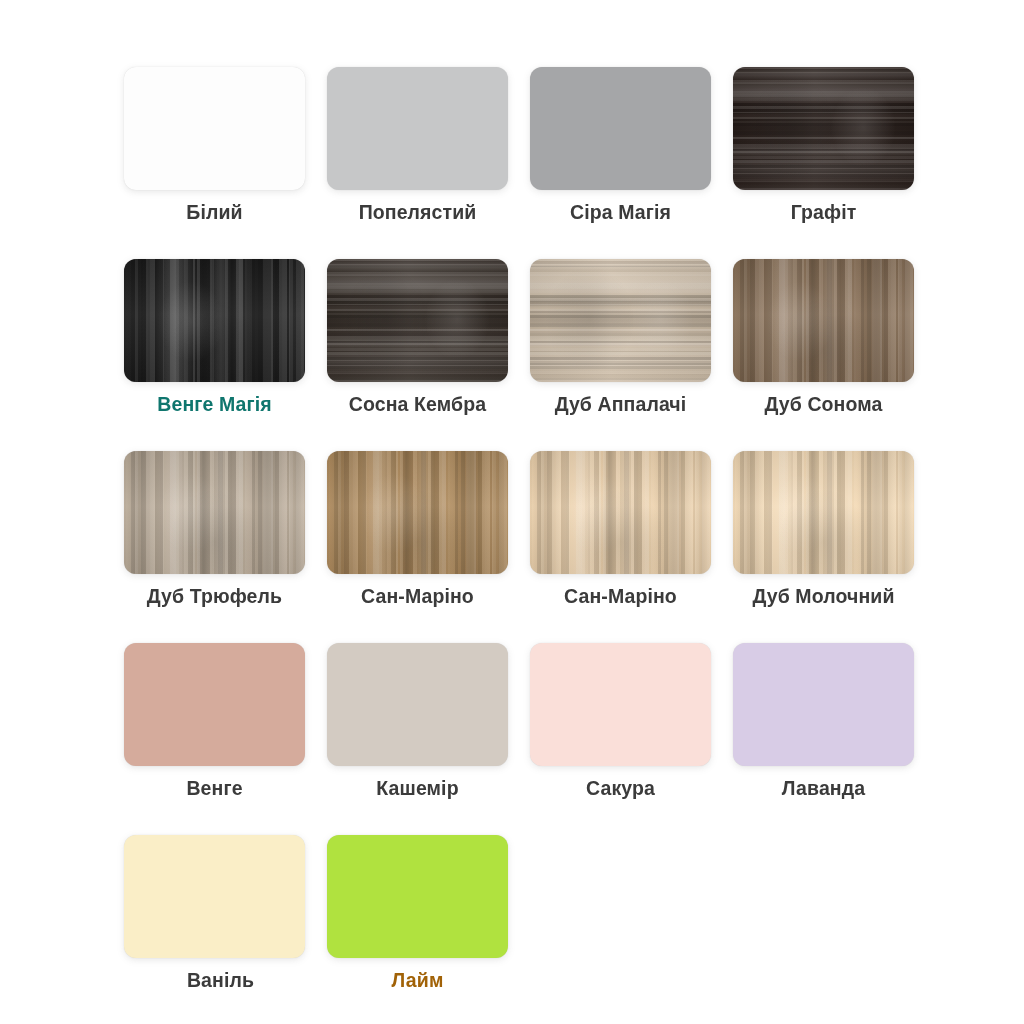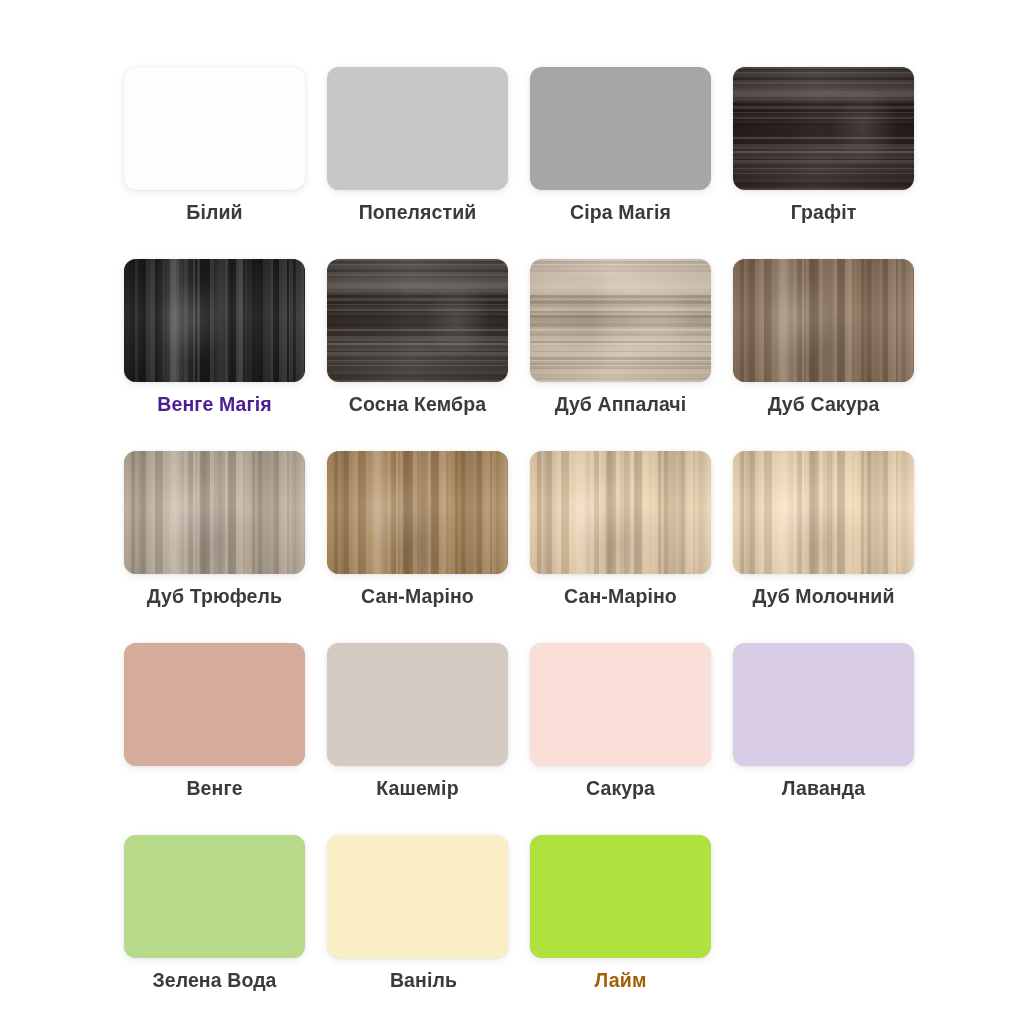--- a/index.html
+++ b/index.html
@@ -95,21 +95,21 @@
           <div class="grain-c" style="background: radial-gradient(40% 70% at 33% 49%, rgba(0, 0, 0, 0.1), transparent 62%), radial-gradient(30% 55% at 72% 49%, rgba(255, 255, 255, 0.12), transparent 60%), linear-gradient(to right, rgba(0, 0, 0, 0.08), rgba(255, 255, 255, 0.06) 45%, rgba(0, 0, 0, 0.07));"></div>
         </div>
         <div class="swatch-label" style="color: rgb(59, 59, 59);">Графіт</div>
       </div>
       <div class="swatch-cell">
         <div class="swatch-chip" style="background: rgb(29, 29, 29);">
           <div class="grain-a" style="background: linear-gradient(to right, rgba(0, 0, 0, 0.027) 0%, rgba(0, 0, 0, 0.027) 1.13%, rgba(255, 255, 255, 0.004) 1.13%, rgba(255, 255, 255, 0.004) 3.65%, rgba(0, 0, 0, 0.11) 3.65%, rgba(0, 0, 0, 0.11) 6.1%, rgba(255, 255, 255, 0.086) 6.1%, rgba(255, 255, 255, 0.086) 7.92%, rgba(0, 0, 0, 0.008) 7.92%, rgba(0, 0, 0, 0.008) 9.48%, rgba(0, 0, 0, 0.098) 9.48%, rgba(0, 0, 0, 0.098) 12.04%, rgba(255, 255, 255, 0.1) 12.04%, rgba(255, 255, 255, 0.1) 13.41%, rgba(255, 255, 255, 0.09) 13.41%, rgba(255, 255, 255, 0.09) 14.5%, rgba(255, 255, 255, 0.125) 14.5%, rgba(255, 255, 255, 0.125) 17.14%, rgba(0, 0, 0, 0.118) 17.14%, rgba(0, 0, 0, 0.118) 19.67%, rgba(0, 0, 0, 0.13) 19.67%, rgba(0, 0, 0, 0.13) 21.34%, rgba(255, 255, 255, 0.07) 21.34%, rgba(255, 255, 255, 0.07) 22.35%, rgba(255, 255, 255, 0.004) 22.35%, rgba(255, 255, 255, 0.004) 23.79%, rgba(255, 255, 255, 0.004) 23.79%, rgba(255, 255, 255, 0.004) 25.46%, rgba(255, 255, 255, 0.13) 25.46%, rgba(255, 255, 255, 0.13) 28.09%, rgba(255, 255, 255, 0.13) 28.09%, rgba(255, 255, 255, 0.13) 28.94%, rgba(255, 255, 255, 0.075) 28.94%, rgba(255, 255, 255, 0.075) 30.56%, rgba(0, 0, 0, 0.027) 30.56%, rgba(0, 0, 0, 0.027) 32.03%, rgba(0, 0, 0, 0.055) 32.03%, rgba(0, 0, 0, 0.055) 33.34%, rgba(255, 255, 255, 0.063) 33.34%, rgba(255, 255, 255, 0.063) 35.41%, rgba(0, 0, 0, 0.118) 35.41%, rgba(0, 0, 0, 0.118) 37.86%, rgba(255, 255, 255, 0.133) 37.86%, rgba(255, 255, 255, 0.133) 39.05%, rgba(0, 0, 0, 0.008) 39.05%, rgba(0, 0, 0, 0.008) 40.42%, rgba(255, 255, 255, 0.13) 40.42%, rgba(255, 255, 255, 0.13) 42.17%, rgba(0, 0, 0, 0.086) 42.17%, rgba(0, 0, 0, 0.086) 43.17%, rgba(0, 0, 0, 0.11) 43.17%, rgba(0, 0, 0, 0.11) 45.46%, rgba(0, 0, 0, 0.098) 45.46%, rgba(0, 0, 0, 0.098) 47.55%, rgba(255, 255, 255, 0.12) 47.55%, rgba(255, 255, 255, 0.12) 48.88%, rgba(255, 255, 255, 0.086) 48.88%, rgba(255, 255, 255, 0.086) 49.83%, rgba(0, 0, 0, 0.06) 49.83%, rgba(0, 0, 0, 0.06) 51.67%, rgba(0, 0, 0, 0.11) 51.67%, rgba(0, 0, 0, 0.11) 52.19%, rgba(0, 0, 0, 0.14) 52.19%, rgba(0, 0, 0, 0.14) 54.51%, rgba(0, 0, 0, 0.06) 54.51%, rgba(0, 0, 0, 0.06) 56.05%, rgba(255, 255, 255, 0.094) 56.05%, rgba(255, 255, 255, 0.094) 57.36%, rgba(0, 0, 0, 0.153) 57.36%, rgba(0, 0, 0, 0.153) 59.89%, rgba(0, 0, 0, 0.137) 59.89%, rgba(0, 0, 0, 0.137) 61.64%, rgba(255, 255, 255, 0.118) 61.64%, rgba(255, 255, 255, 0.118) 63.69%, rgba(255, 255, 255, 0.16) 63.69%, rgba(255, 255, 255, 0.16) 65.86%, rgba(0, 0, 0, 0.01) 65.86%, rgba(0, 0, 0, 0.01) 66.66%, rgba(255, 255, 255, 0.06) 66.66%, rgba(255, 255, 255, 0.06) 67.76%, rgba(255, 255, 255, 0.043) 67.76%, rgba(255, 255, 255, 0.043) 69.5%, rgba(255, 255, 255, 0.04) 69.5%, rgba(255, 255, 255, 0.04) 70.98%, rgba(0, 0, 0, 0.114) 70.98%, rgba(0, 0, 0, 0.114) 72.17%, rgba(0, 0, 0, 0.008) 72.17%, rgba(0, 0, 0, 0.008) 74%, rgba(0, 0, 0, 0.11) 74%, rgba(0, 0, 0, 0.11) 76.09%, rgba(0, 0, 0, 0.004) 76.09%, rgba(0, 0, 0, 0.004) 76.79%, rgba(255, 255, 255, 0.082) 76.79%, rgba(255, 255, 255, 0.082) 77.56%, rgba(255, 255, 255, 0.09) 77.56%, rgba(255, 255, 255, 0.09) 78.58%, rgba(255, 255, 255, 0.094) 78.58%, rgba(255, 255, 255, 0.094) 80.94%, rgba(255, 255, 255, 0.16) 80.94%, rgba(255, 255, 255, 0.16) 82.25%, rgba(0, 0, 0, 0.03) 82.25%, rgba(0, 0, 0, 0.03) 83.24%, rgba(0, 0, 0, 0.1) 83.24%, rgba(0, 0, 0, 0.1) 85.56%, rgba(255, 255, 255, 0.11) 85.56%, rgba(255, 255, 255, 0.11) 87.37%, rgba(255, 255, 255, 0.13) 87.37%, rgba(255, 255, 255, 0.13) 89.94%, rgba(0, 0, 0, 0.063) 89.94%, rgba(0, 0, 0, 0.063) 91.08%, rgba(255, 255, 255, 0.137) 91.08%, rgba(255, 255, 255, 0.137) 91.69%, rgba(255, 255, 255, 0.1) 91.69%, rgba(255, 255, 255, 0.1) 93.6%, rgba(255, 255, 255, 0.024) 93.6%, rgba(255, 255, 255, 0.024) 95.16%, rgba(255, 255, 255, 0.12) 95.16%, rgba(255, 255, 255, 0.12) 97.83%, rgba(255, 255, 255, 0.153) 97.83%, rgba(255, 255, 255, 0.153) 99.58%, rgba(255, 255, 255, 0.016) 99.58%, rgba(255, 255, 255, 0.016) 100%);"></div>
           <div class="grain-b" style="background: linear-gradient(to right, transparent 0%, rgba(0, 0, 0, 0.125) 8.68%, transparent 17.36%, transparent 17.36%, rgba(255, 255, 255, 0.17) 28.67%, transparent 39.97%, transparent 39.97%, rgba(0, 0, 0, 0.114) 43.87%, transparent 47.78%, transparent 47.78%, rgba(255, 255, 255, 0.137) 53.6%, transparent 59.43%, transparent 59.43%, rgba(255, 255, 255, 0.043) 63.81%, transparent 68.2%, transparent 68.2%, rgba(0, 0, 0, 0.137) 79.14%, transparent 90.07%, transparent 90.07%, rgba(0, 0, 0, 0.086) 94.87%, transparent 99.67%, transparent 99.67%, rgba(0, 0, 0, 0.075) 104.97%, transparent 100%);"></div>
           <div class="grain-c" style="background: radial-gradient(40% 70% at 50% 74%, rgba(0, 0, 0, 0.1), transparent 62%), radial-gradient(30% 55% at 37% 51%, rgba(255, 255, 255, 0.12), transparent 60%), linear-gradient(rgba(0, 0, 0, 0.08), rgba(255, 255, 255, 0.06) 45%, rgba(0, 0, 0, 0.07));"></div>
         </div>
-        <div class="swatch-label" style="color: #4c1d95;">Венге Магія</div>
+        <div class="swatch-label" style="color: #0f766e;">Венге Магія</div>
       </div>
       <div class="swatch-cell">
         <div class="swatch-chip" style="background: rgb(58, 50, 44);">
           <div class="grain-a" style="background: linear-gradient(rgba(255, 255, 255, 0.137) 0%, rgba(255, 255, 255, 0.137) 1.83%, rgba(0, 0, 0, 0.094) 1.83%, rgba(0, 0, 0, 0.094) 3.74%, rgba(255, 255, 255, 0.09) 3.74%, rgba(255, 255, 255, 0.09) 4.5%, rgba(0, 0, 0, 0.035) 4.5%, rgba(0, 0, 0, 0.035) 6%, rgba(0, 0, 0, 0.15) 6%, rgba(0, 0, 0, 0.15) 6.66%, rgba(0, 0, 0, 0.027) 6.66%, rgba(0, 0, 0, 0.027) 7.98%, rgba(0, 0, 0, 0.047) 7.98%, rgba(0, 0, 0, 0.047) 10.22%, rgba(255, 255, 255, 0.12) 10.22%, rgba(255, 255, 255, 0.12) 12.32%, rgba(255, 255, 255, 0.157) 12.32%, rgba(255, 255, 255, 0.157) 14.17%, rgba(255, 255, 255, 0.06) 14.17%, rgba(255, 255, 255, 0.06) 16.54%, rgba(255, 255, 255, 0.05) 16.54%, rgba(255, 255, 255, 0.05) 18.94%, rgba(255, 255, 255, 0.043) 18.94%, rgba(255, 255, 255, 0.043) 19.61%, rgba(255, 255, 255, 0.1) 19.61%, rgba(255, 255, 255, 0.1) 22.07%, rgba(255, 255, 255, 0.133) 22.07%, rgba(255, 255, 255, 0.133) 24.19%, rgba(0, 0, 0, 0.047) 24.19%, rgba(0, 0, 0, 0.047) 24.73%, rgba(255, 255, 255, 0.067) 24.73%, rgba(255, 255, 255, 0.067) 25.58%, rgba(255, 255, 255, 0.098) 25.58%, rgba(255, 255, 255, 0.098) 27.36%, rgba(255, 255, 255, 0.047) 27.36%, rgba(255, 255, 255, 0.047) 29.38%, rgba(0, 0, 0, 0.145) 29.38%, rgba(0, 0, 0, 0.145) 31.88%, rgba(255, 255, 255, 0.133) 31.88%, rgba(255, 255, 255, 0.133) 33.83%, rgba(0, 0, 0, 0.086) 33.83%, rgba(0, 0, 0, 0.086) 35.08%, rgba(0, 0, 0, 0.063) 35.08%, rgba(0, 0, 0, 0.063) 36.44%, rgba(255, 255, 255, 0.13) 36.44%, rgba(255, 255, 255, 0.13) 37.4%, rgba(0, 0, 0, 0.04) 37.4%, rgba(0, 0, 0, 0.04) 38.39%, rgba(255, 255, 255, 0.016) 38.39%, rgba(255, 255, 255, 0.016) 40.75%, rgba(255, 255, 255, 0.12) 40.75%, rgba(255, 255, 255, 0.12) 42.34%, rgba(0, 0, 0, 0.11) 42.34%, rgba(0, 0, 0, 0.11) 44.13%, rgba(255, 255, 255, 0.043) 44.13%, rgba(255, 255, 255, 0.043) 45.8%, rgba(0, 0, 0, 0.15) 45.8%, rgba(0, 0, 0, 0.15) 47.97%, rgba(0, 0, 0, 0.016) 47.97%, rgba(0, 0, 0, 0.016) 49.95%, rgba(0, 0, 0, 0.03) 49.95%, rgba(0, 0, 0, 0.03) 51.99%, rgba(0, 0, 0, 0.094) 51.99%, rgba(0, 0, 0, 0.094) 53.03%, rgba(0, 0, 0, 0.12) 53.03%, rgba(0, 0, 0, 0.12) 55.17%, rgba(0, 0, 0, 0.01) 55.17%, rgba(0, 0, 0, 0.01) 56.97%, rgba(255, 255, 255, 0.157) 56.97%, rgba(255, 255, 255, 0.157) 57.96%, rgba(255, 255, 255, 0.14) 57.96%, rgba(255, 255, 255, 0.14) 58.55%, rgba(0, 0, 0, 0.03) 58.55%, rgba(0, 0, 0, 0.03) 60.08%, rgba(0, 0, 0, 0.055) 60.08%, rgba(0, 0, 0, 0.055) 62.6%, rgba(255, 255, 255, 0.118) 62.6%, rgba(255, 255, 255, 0.118) 64.9%, rgba(255, 255, 255, 0.13) 64.9%, rgba(255, 255, 255, 0.13) 66.66%, rgba(0, 0, 0, 0.153) 66.66%, rgba(0, 0, 0, 0.153) 68.48%, rgba(255, 255, 255, 0.094) 68.48%, rgba(255, 255, 255, 0.094) 69.69%, rgba(0, 0, 0, 0.02) 69.69%, rgba(0, 0, 0, 0.02) 70.53%, rgba(255, 255, 255, 0.004) 70.53%, rgba(255, 255, 255, 0.004) 72.15%, rgba(255, 255, 255, 0.1) 72.15%, rgba(255, 255, 255, 0.1) 74.43%, rgba(0, 0, 0, 0.07) 74.43%, rgba(0, 0, 0, 0.07) 75.95%, rgba(255, 255, 255, 0.13) 75.95%, rgba(255, 255, 255, 0.13) 78.43%, rgba(255, 255, 255, 0.03) 78.43%, rgba(255, 255, 255, 0.03) 80.08%, rgba(0, 0, 0, 0.157) 80.08%, rgba(0, 0, 0, 0.157) 82.24%, rgba(255, 255, 255, 0.094) 82.24%, rgba(255, 255, 255, 0.094) 82.77%, rgba(0, 0, 0, 0.075) 82.77%, rgba(0, 0, 0, 0.075) 84.85%, rgba(0, 0, 0, 0.16) 84.85%, rgba(0, 0, 0, 0.16) 85.95%, rgba(255, 255, 255, 0.098) 85.95%, rgba(255, 255, 255, 0.098) 86.7%, rgba(0, 0, 0, 0.114) 86.7%, rgba(0, 0, 0, 0.114) 88.6%, rgba(0, 0, 0, 0.118) 88.6%, rgba(0, 0, 0, 0.118) 89.71%, rgba(0, 0, 0, 0.016) 89.71%, rgba(0, 0, 0, 0.016) 91.17%, rgba(255, 255, 255, 0.03) 91.17%, rgba(255, 255, 255, 0.03) 92.86%, rgba(255, 255, 255, 0.075) 92.86%, rgba(255, 255, 255, 0.075) 93.37%, rgba(0, 0, 0, 0.05) 93.37%, rgba(0, 0, 0, 0.05) 94.4%, rgba(0, 0, 0, 0.027) 94.4%, rgba(0, 0, 0, 0.027) 96.38%, rgba(0, 0, 0, 0.067) 96.38%, rgba(0, 0, 0, 0.067) 98.44%, rgba(255, 255, 255, 0.082) 98.44%, rgba(255, 255, 255, 0.082) 100%);"></div>
           <div class="grain-b" style="background: linear-gradient(transparent 0%, rgba(255, 255, 255, 0.153) 5.76%, transparent 11.51%, transparent 11.51%, rgba(255, 255, 255, 0.153) 20.19%, transparent 28.87%, transparent 28.87%, rgba(0, 0, 0, 0.165) 34.68%, transparent 40.48%, transparent 40.48%, rgba(0, 0, 0, 0.11) 48.95%, transparent 57.43%, transparent 57.43%, rgba(0, 0, 0, 0.043) 61.43%, transparent 65.44%, transparent 65.44%, rgba(255, 255, 255, 0.153) 69.18%, transparent 72.92%, transparent 72.92%, rgba(255, 255, 255, 0.094) 83.94%, transparent 94.96%, transparent 94.96%, rgba(255, 255, 255, 0.063) 100.13%, transparent 100%);"></div>
           <div class="grain-c" style="background: radial-gradient(40% 70% at 33% 49%, rgba(0, 0, 0, 0.1), transparent 62%), radial-gradient(30% 55% at 72% 49%, rgba(255, 255, 255, 0.12), transparent 60%), linear-gradient(to right, rgba(0, 0, 0, 0.08), rgba(255, 255, 255, 0.06) 45%, rgba(0, 0, 0, 0.07));"></div>
         </div>
         <div class="swatch-label" style="color: rgb(59, 59, 59);">Сосна Кембра</div>
       </div>
       <div class="swatch-cell">
@@ -119,21 +119,21 @@
           <div class="grain-c" style="background: radial-gradient(40% 70% at 33% 49%, rgba(0, 0, 0, 0.1), transparent 62%), radial-gradient(30% 55% at 72% 49%, rgba(255, 255, 255, 0.12), transparent 60%), linear-gradient(to right, rgba(0, 0, 0, 0.08), rgba(255, 255, 255, 0.06) 45%, rgba(0, 0, 0, 0.07));"></div>
         </div>
         <div class="swatch-label" style="color: rgb(59, 59, 59);">Дуб Аппалачі</div>
       </div>
       <div class="swatch-cell">
         <div class="swatch-chip" style="background: rgb(138, 113, 88);">
           <div class="grain-a" style="background: linear-gradient(to right, rgba(0, 0, 0, 0.027) 0%, rgba(0, 0, 0, 0.027) 1.13%, rgba(255, 255, 255, 0.004) 1.13%, rgba(255, 255, 255, 0.004) 3.65%, rgba(0, 0, 0, 0.11) 3.65%, rgba(0, 0, 0, 0.11) 6.1%, rgba(255, 255, 255, 0.086) 6.1%, rgba(255, 255, 255, 0.086) 7.92%, rgba(0, 0, 0, 0.008) 7.92%, rgba(0, 0, 0, 0.008) 9.48%, rgba(0, 0, 0, 0.098) 9.48%, rgba(0, 0, 0, 0.098) 12.04%, rgba(255, 255, 255, 0.1) 12.04%, rgba(255, 255, 255, 0.1) 13.41%, rgba(255, 255, 255, 0.09) 13.41%, rgba(255, 255, 255, 0.09) 14.5%, rgba(255, 255, 255, 0.125) 14.5%, rgba(255, 255, 255, 0.125) 17.14%, rgba(0, 0, 0, 0.118) 17.14%, rgba(0, 0, 0, 0.118) 19.67%, rgba(0, 0, 0, 0.13) 19.67%, rgba(0, 0, 0, 0.13) 21.34%, rgba(255, 255, 255, 0.07) 21.34%, rgba(255, 255, 255, 0.07) 22.35%, rgba(255, 255, 255, 0.004) 22.35%, rgba(255, 255, 255, 0.004) 23.79%, rgba(255, 255, 255, 0.004) 23.79%, rgba(255, 255, 255, 0.004) 25.46%, rgba(255, 255, 255, 0.13) 25.46%, rgba(255, 255, 255, 0.13) 28.09%, rgba(255, 255, 255, 0.13) 28.09%, rgba(255, 255, 255, 0.13) 28.94%, rgba(255, 255, 255, 0.075) 28.94%, rgba(255, 255, 255, 0.075) 30.56%, rgba(0, 0, 0, 0.027) 30.56%, rgba(0, 0, 0, 0.027) 32.03%, rgba(0, 0, 0, 0.055) 32.03%, rgba(0, 0, 0, 0.055) 33.34%, rgba(255, 255, 255, 0.063) 33.34%, rgba(255, 255, 255, 0.063) 35.41%, rgba(0, 0, 0, 0.118) 35.41%, rgba(0, 0, 0, 0.118) 37.86%, rgba(255, 255, 255, 0.133) 37.86%, rgba(255, 255, 255, 0.133) 39.05%, rgba(0, 0, 0, 0.008) 39.05%, rgba(0, 0, 0, 0.008) 40.42%, rgba(255, 255, 255, 0.13) 40.42%, rgba(255, 255, 255, 0.13) 42.17%, rgba(0, 0, 0, 0.086) 42.17%, rgba(0, 0, 0, 0.086) 43.17%, rgba(0, 0, 0, 0.11) 43.17%, rgba(0, 0, 0, 0.11) 45.46%, rgba(0, 0, 0, 0.098) 45.46%, rgba(0, 0, 0, 0.098) 47.55%, rgba(255, 255, 255, 0.12) 47.55%, rgba(255, 255, 255, 0.12) 48.88%, rgba(255, 255, 255, 0.086) 48.88%, rgba(255, 255, 255, 0.086) 49.83%, rgba(0, 0, 0, 0.06) 49.83%, rgba(0, 0, 0, 0.06) 51.67%, rgba(0, 0, 0, 0.11) 51.67%, rgba(0, 0, 0, 0.11) 52.19%, rgba(0, 0, 0, 0.14) 52.19%, rgba(0, 0, 0, 0.14) 54.51%, rgba(0, 0, 0, 0.06) 54.51%, rgba(0, 0, 0, 0.06) 56.05%, rgba(255, 255, 255, 0.094) 56.05%, rgba(255, 255, 255, 0.094) 57.36%, rgba(0, 0, 0, 0.153) 57.36%, rgba(0, 0, 0, 0.153) 59.89%, rgba(0, 0, 0, 0.137) 59.89%, rgba(0, 0, 0, 0.137) 61.64%, rgba(255, 255, 255, 0.118) 61.64%, rgba(255, 255, 255, 0.118) 63.69%, rgba(255, 255, 255, 0.16) 63.69%, rgba(255, 255, 255, 0.16) 65.86%, rgba(0, 0, 0, 0.01) 65.86%, rgba(0, 0, 0, 0.01) 66.66%, rgba(255, 255, 255, 0.06) 66.66%, rgba(255, 255, 255, 0.06) 67.76%, rgba(255, 255, 255, 0.043) 67.76%, rgba(255, 255, 255, 0.043) 69.5%, rgba(255, 255, 255, 0.04) 69.5%, rgba(255, 255, 255, 0.04) 70.98%, rgba(0, 0, 0, 0.114) 70.98%, rgba(0, 0, 0, 0.114) 72.17%, rgba(0, 0, 0, 0.008) 72.17%, rgba(0, 0, 0, 0.008) 74%, rgba(0, 0, 0, 0.11) 74%, rgba(0, 0, 0, 0.11) 76.09%, rgba(0, 0, 0, 0.004) 76.09%, rgba(0, 0, 0, 0.004) 76.79%, rgba(255, 255, 255, 0.082) 76.79%, rgba(255, 255, 255, 0.082) 77.56%, rgba(255, 255, 255, 0.09) 77.56%, rgba(255, 255, 255, 0.09) 78.58%, rgba(255, 255, 255, 0.094) 78.58%, rgba(255, 255, 255, 0.094) 80.94%, rgba(255, 255, 255, 0.16) 80.94%, rgba(255, 255, 255, 0.16) 82.25%, rgba(0, 0, 0, 0.03) 82.25%, rgba(0, 0, 0, 0.03) 83.24%, rgba(0, 0, 0, 0.1) 83.24%, rgba(0, 0, 0, 0.1) 85.56%, rgba(255, 255, 255, 0.11) 85.56%, rgba(255, 255, 255, 0.11) 87.37%, rgba(255, 255, 255, 0.13) 87.37%, rgba(255, 255, 255, 0.13) 89.94%, rgba(0, 0, 0, 0.063) 89.94%, rgba(0, 0, 0, 0.063) 91.08%, rgba(255, 255, 255, 0.137) 91.08%, rgba(255, 255, 255, 0.137) 91.69%, rgba(255, 255, 255, 0.1) 91.69%, rgba(255, 255, 255, 0.1) 93.6%, rgba(255, 255, 255, 0.024) 93.6%, rgba(255, 255, 255, 0.024) 95.16%, rgba(255, 255, 255, 0.12) 95.16%, rgba(255, 255, 255, 0.12) 97.83%, rgba(255, 255, 255, 0.153) 97.83%, rgba(255, 255, 255, 0.153) 99.58%, rgba(255, 255, 255, 0.016) 99.58%, rgba(255, 255, 255, 0.016) 100%);"></div>
           <div class="grain-b" style="background: linear-gradient(to right, transparent 0%, rgba(0, 0, 0, 0.125) 8.68%, transparent 17.36%, transparent 17.36%, rgba(255, 255, 255, 0.17) 28.67%, transparent 39.97%, transparent 39.97%, rgba(0, 0, 0, 0.114) 43.87%, transparent 47.78%, transparent 47.78%, rgba(255, 255, 255, 0.137) 53.6%, transparent 59.43%, transparent 59.43%, rgba(255, 255, 255, 0.043) 63.81%, transparent 68.2%, transparent 68.2%, rgba(0, 0, 0, 0.137) 79.14%, transparent 90.07%, transparent 90.07%, rgba(0, 0, 0, 0.086) 94.87%, transparent 99.67%, transparent 99.67%, rgba(0, 0, 0, 0.075) 104.97%, transparent 100%);"></div>
           <div class="grain-c" style="background: radial-gradient(40% 70% at 50% 74%, rgba(0, 0, 0, 0.1), transparent 62%), radial-gradient(30% 55% at 37% 51%, rgba(255, 255, 255, 0.12), transparent 60%), linear-gradient(rgba(0, 0, 0, 0.08), rgba(255, 255, 255, 0.06) 45%, rgba(0, 0, 0, 0.07));"></div>
         </div>
-        <div class="swatch-label" style="color: rgb(59, 59, 59);">Дуб Сакура</div>
+        <div class="swatch-label" style="color: rgb(59, 59, 59);">Дуб Сонома</div>
       </div>
       <div class="swatch-cell">
         <div class="swatch-chip" style="background: rgb(189, 174, 155);">
           <div class="grain-a" style="background: linear-gradient(to right, rgba(0, 0, 0, 0.027) 0%, rgba(0, 0, 0, 0.027) 1.13%, rgba(255, 255, 255, 0.004) 1.13%, rgba(255, 255, 255, 0.004) 3.65%, rgba(0, 0, 0, 0.11) 3.65%, rgba(0, 0, 0, 0.11) 6.1%, rgba(255, 255, 255, 0.086) 6.1%, rgba(255, 255, 255, 0.086) 7.92%, rgba(0, 0, 0, 0.008) 7.92%, rgba(0, 0, 0, 0.008) 9.48%, rgba(0, 0, 0, 0.098) 9.48%, rgba(0, 0, 0, 0.098) 12.04%, rgba(255, 255, 255, 0.1) 12.04%, rgba(255, 255, 255, 0.1) 13.41%, rgba(255, 255, 255, 0.09) 13.41%, rgba(255, 255, 255, 0.09) 14.5%, rgba(255, 255, 255, 0.125) 14.5%, rgba(255, 255, 255, 0.125) 17.14%, rgba(0, 0, 0, 0.118) 17.14%, rgba(0, 0, 0, 0.118) 19.67%, rgba(0, 0, 0, 0.13) 19.67%, rgba(0, 0, 0, 0.13) 21.34%, rgba(255, 255, 255, 0.07) 21.34%, rgba(255, 255, 255, 0.07) 22.35%, rgba(255, 255, 255, 0.004) 22.35%, rgba(255, 255, 255, 0.004) 23.79%, rgba(255, 255, 255, 0.004) 23.79%, rgba(255, 255, 255, 0.004) 25.46%, rgba(255, 255, 255, 0.13) 25.46%, rgba(255, 255, 255, 0.13) 28.09%, rgba(255, 255, 255, 0.13) 28.09%, rgba(255, 255, 255, 0.13) 28.94%, rgba(255, 255, 255, 0.075) 28.94%, rgba(255, 255, 255, 0.075) 30.56%, rgba(0, 0, 0, 0.027) 30.56%, rgba(0, 0, 0, 0.027) 32.03%, rgba(0, 0, 0, 0.055) 32.03%, rgba(0, 0, 0, 0.055) 33.34%, rgba(255, 255, 255, 0.063) 33.34%, rgba(255, 255, 255, 0.063) 35.41%, rgba(0, 0, 0, 0.118) 35.41%, rgba(0, 0, 0, 0.118) 37.86%, rgba(255, 255, 255, 0.133) 37.86%, rgba(255, 255, 255, 0.133) 39.05%, rgba(0, 0, 0, 0.008) 39.05%, rgba(0, 0, 0, 0.008) 40.42%, rgba(255, 255, 255, 0.13) 40.42%, rgba(255, 255, 255, 0.13) 42.17%, rgba(0, 0, 0, 0.086) 42.17%, rgba(0, 0, 0, 0.086) 43.17%, rgba(0, 0, 0, 0.11) 43.17%, rgba(0, 0, 0, 0.11) 45.46%, rgba(0, 0, 0, 0.098) 45.46%, rgba(0, 0, 0, 0.098) 47.55%, rgba(255, 255, 255, 0.12) 47.55%, rgba(255, 255, 255, 0.12) 48.88%, rgba(255, 255, 255, 0.086) 48.88%, rgba(255, 255, 255, 0.086) 49.83%, rgba(0, 0, 0, 0.06) 49.83%, rgba(0, 0, 0, 0.06) 51.67%, rgba(0, 0, 0, 0.11) 51.67%, rgba(0, 0, 0, 0.11) 52.19%, rgba(0, 0, 0, 0.14) 52.19%, rgba(0, 0, 0, 0.14) 54.51%, rgba(0, 0, 0, 0.06) 54.51%, rgba(0, 0, 0, 0.06) 56.05%, rgba(255, 255, 255, 0.094) 56.05%, rgba(255, 255, 255, 0.094) 57.36%, rgba(0, 0, 0, 0.153) 57.36%, rgba(0, 0, 0, 0.153) 59.89%, rgba(0, 0, 0, 0.137) 59.89%, rgba(0, 0, 0, 0.137) 61.64%, rgba(255, 255, 255, 0.118) 61.64%, rgba(255, 255, 255, 0.118) 63.69%, rgba(255, 255, 255, 0.16) 63.69%, rgba(255, 255, 255, 0.16) 65.86%, rgba(0, 0, 0, 0.01) 65.86%, rgba(0, 0, 0, 0.01) 66.66%, rgba(255, 255, 255, 0.06) 66.66%, rgba(255, 255, 255, 0.06) 67.76%, rgba(255, 255, 255, 0.043) 67.76%, rgba(255, 255, 255, 0.043) 69.5%, rgba(255, 255, 255, 0.04) 69.5%, rgba(255, 255, 255, 0.04) 70.98%, rgba(0, 0, 0, 0.114) 70.98%, rgba(0, 0, 0, 0.114) 72.17%, rgba(0, 0, 0, 0.008) 72.17%, rgba(0, 0, 0, 0.008) 74%, rgba(0, 0, 0, 0.11) 74%, rgba(0, 0, 0, 0.11) 76.09%, rgba(0, 0, 0, 0.004) 76.09%, rgba(0, 0, 0, 0.004) 76.79%, rgba(255, 255, 255, 0.082) 76.79%, rgba(255, 255, 255, 0.082) 77.56%, rgba(255, 255, 255, 0.09) 77.56%, rgba(255, 255, 255, 0.09) 78.58%, rgba(255, 255, 255, 0.094) 78.58%, rgba(255, 255, 255, 0.094) 80.94%, rgba(255, 255, 255, 0.16) 80.94%, rgba(255, 255, 255, 0.16) 82.25%, rgba(0, 0, 0, 0.03) 82.25%, rgba(0, 0, 0, 0.03) 83.24%, rgba(0, 0, 0, 0.1) 83.24%, rgba(0, 0, 0, 0.1) 85.56%, rgba(255, 255, 255, 0.11) 85.56%, rgba(255, 255, 255, 0.11) 87.37%, rgba(255, 255, 255, 0.13) 87.37%, rgba(255, 255, 255, 0.13) 89.94%, rgba(0, 0, 0, 0.063) 89.94%, rgba(0, 0, 0, 0.063) 91.08%, rgba(255, 255, 255, 0.137) 91.08%, rgba(255, 255, 255, 0.137) 91.69%, rgba(255, 255, 255, 0.1) 91.69%, rgba(255, 255, 255, 0.1) 93.6%, rgba(255, 255, 255, 0.024) 93.6%, rgba(255, 255, 255, 0.024) 95.16%, rgba(255, 255, 255, 0.12) 95.16%, rgba(255, 255, 255, 0.12) 97.83%, rgba(255, 255, 255, 0.153) 97.83%, rgba(255, 255, 255, 0.153) 99.58%, rgba(255, 255, 255, 0.016) 99.58%, rgba(255, 255, 255, 0.016) 100%);"></div>
           <div class="grain-b" style="background: linear-gradient(to right, transparent 0%, rgba(0, 0, 0, 0.125) 8.68%, transparent 17.36%, transparent 17.36%, rgba(255, 255, 255, 0.17) 28.67%, transparent 39.97%, transparent 39.97%, rgba(0, 0, 0, 0.114) 43.87%, transparent 47.78%, transparent 47.78%, rgba(255, 255, 255, 0.137) 53.6%, transparent 59.43%, transparent 59.43%, rgba(255, 255, 255, 0.043) 63.81%, transparent 68.2%, transparent 68.2%, rgba(0, 0, 0, 0.137) 79.14%, transparent 90.07%, transparent 90.07%, rgba(0, 0, 0, 0.086) 94.87%, transparent 99.67%, transparent 99.67%, rgba(0, 0, 0, 0.075) 104.97%, transparent 100%);"></div>
           <div class="grain-c" style="background: radial-gradient(40% 70% at 50% 74%, rgba(0, 0, 0, 0.1), transparent 62%), radial-gradient(30% 55% at 37% 51%, rgba(255, 255, 255, 0.12), transparent 60%), linear-gradient(rgba(0, 0, 0, 0.08), rgba(255, 255, 255, 0.06) 45%, rgba(0, 0, 0, 0.07));"></div>
         </div>
         <div class="swatch-label" style="color: rgb(59, 59, 59);">Дуб Трюфель</div>
       </div>
       <div class="swatch-cell">
@@ -170,24 +170,20 @@
       </div>
       <div class="swatch-cell">
         <div class="swatch-chip" style="background: rgb(250, 223, 217);"></div>
         <div class="swatch-label" style="color: rgb(59, 59, 59);">Сакура</div>
       </div>
       <div class="swatch-cell">
         <div class="swatch-chip" style="background: rgb(216, 204, 230);"></div>
         <div class="swatch-label" style="color: rgb(59, 59, 59);">Лаванда</div>
       </div>
       <div class="swatch-cell">
-        <div class="swatch-chip" style="background: rgb(182, 217, 138);"></div>
-        <div class="swatch-label" style="color: rgb(59, 59, 59);">Зелена Вода</div>
-      </div>
-      <div class="swatch-cell">
         <div class="swatch-chip" style="background: rgb(250, 238, 199);"></div>
         <div class="swatch-label" style="color: rgb(59, 59, 59); margin-left: 12px;">Ваніль</div>
       </div>
       <div class="swatch-cell">
         <div class="swatch-chip" style="background: rgb(176, 226, 63);"></div>
         <div class="swatch-label" style="color: #a16207;">Лайм</div>
       </div>
     </div>
 </div>
 

